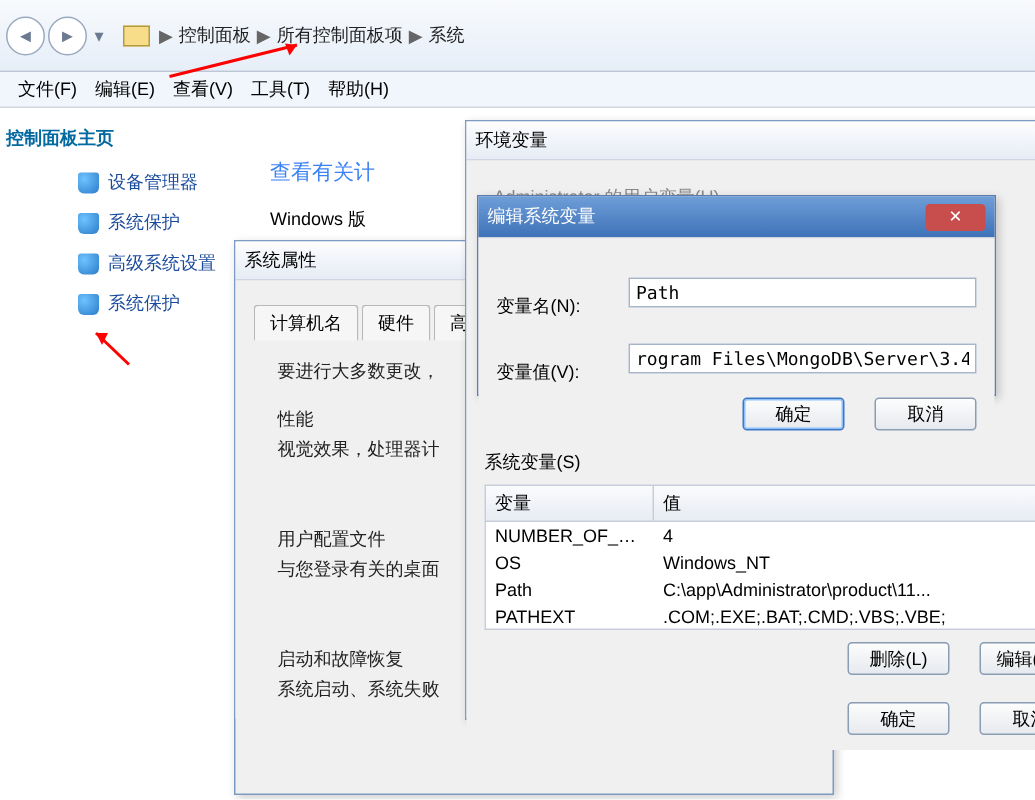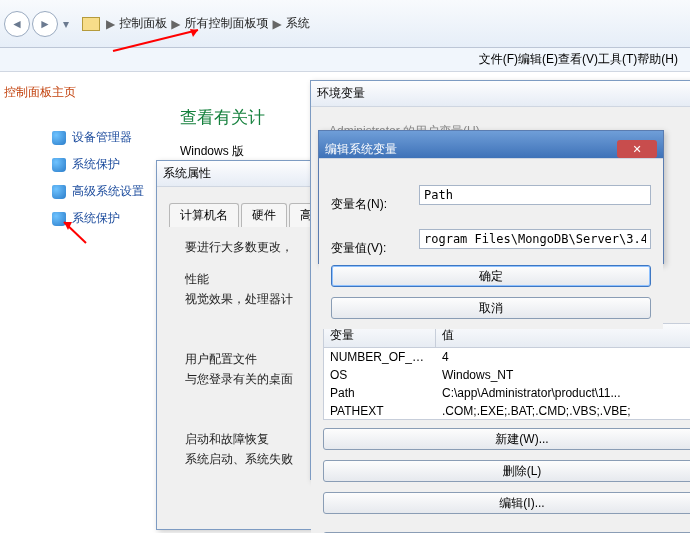--- a/index.html
+++ b/index.html
@@ -3,45 +3,45 @@
 <meta charset="utf-8">
 <style>
 * { box-sizing: border-box; font-family: "Microsoft YaHei", SimSun, Arial, sans-serif; font-size: 12px; }
 body { margin: 0; background: #fff; position: relative; width: 690px; height: 533px; overflow: hidden; }
 .topbar { height: 48px; background: linear-gradient(#f8fafd, #e6eef8); border-bottom: 1px solid #bcc6d6; display: flex; align-items: center; padding: 0 4px; }
 .navbtn { width: 26px; height: 26px; border: 1px solid #9aaac0; border-radius: 50%; margin-right: 2px; display: flex; align-items: center; justify-content: center; color: #6b7a90; background: #fff; }
 .dd { width: 12px; height: 26px; display: flex; align-items: center; justify-content: center; color: #6b7a90; margin-right: 8px; }
 .iconfolder { width: 18px; height: 14px; background: #f7dd8a; border: 1px solid #b59b3c; margin: 0 4px 0 2px; }
 .crumb { display: flex; align-items: center; gap: 2px; color: #222; }
 .crumb span.sep { color: #666; margin: 0 2px; }
-.menubar { height: 24px; border-bottom: 1px solid #d0d7e2; display: flex; align-items: center; gap: 0; padding: 0 12px; background: #f1f6fc; justify-content: flex-end; }
+.menubar { height: 24px; border-bottom: 1px solid #d0d7e2; display: flex; align-items: center; gap: 12px; padding: 0 12px; background: #f1f6fc; }
 .leftpanel { position: absolute; left: 4px; top: 84px; width: 140px; }
 .leftpanel .lnk { display: flex; align-items: center; gap: 6px; margin: 10px 0; padding-left: 48px; }
 .shield { width: 14px; height: 14px; background: radial-gradient(circle at 30% 30%, #6fc3ff, #2a7cc9); border-radius: 2px 2px 4px 4px; }
 .leftpanel a { color: #1a4a9c; text-decoration: none; }
-.leftpanel .title { color: #c2410c; margin-bottom: 28px; display: block; }
+.leftpanel .title { color: #0369a1; margin-bottom: 12px; display: block; font-weight: bold; }
 .content1 { position: absolute; left: 180px; top: 106px; }
-.content1 h1 { color: #15803d; font-size: 17px; font-weight: normal; margin: 0 0 14px 0; }
+.content1 h1 { color: #3b82f6; font-size: 14px; font-weight: normal; margin: 0 0 14px 0; }
 .win { position: absolute; border: 1px solid #7d9bc2; background: #f0f0f0; box-shadow: 2px 2px 6px rgba(0,0,0,.2); }
 .win .titlebar { height: 26px; background: linear-gradient(#fdfdfe, #e6ecf5); display: flex; align-items: center; padding: 0 6px; border-bottom: 1px solid #cfd6e1; }
 .win .body { padding: 10px 12px; background: #f0f0f0; }
 .sysprops { left: 156px; top: 160px; width: 400px; height: 370px; z-index: 1; }
 .tabs { display: flex; gap: 2px; margin: 6px 0 10px 0; }
 .tab { border: 1px solid #b8b8b8; border-bottom: none; background: #f6f6f6; padding: 3px 10px; border-radius: 3px 3px 0 0; text-align: center; }
 .gbox { margin-top: 12px; }
 .indent { margin-left: 16px; color: #222; line-height: 20px; }
 .envwin { left: 310px; top: 80px; width: 424px; height: 400px; z-index: 2; }
 .closex { position: absolute; right: 6px; top: 4px; width: 18px; height: 18px; display: flex; align-items: center; justify-content: center; color: #333; }
 .editwin { left: 318px; top: 130px; width: 346px; height: 134px; z-index: 3; border: 1px solid #5a7cb0; }
-.editwin .titlebar { background: linear-gradient(#6f9ed8, #3e72b8); color: #fff; height: 28px; align-items: flex-end; }
+.editwin .titlebar { background: linear-gradient(#6f9ed8, #3e72b8); color: #fff; height: 28px; }
 .editwin .titlebar .rclose { margin-left: auto; background: #c84d4d; color: #fff; width: 40px; height: 18px; border-radius: 3px; display: flex; align-items: center; justify-content: center; font-size: 11px; }
 .row { display: flex; align-items: center; margin: 8px 0; gap: 10px; }
 .row label { width: 78px; margin-top: 19px; }
 .row input { flex: 1; height: 20px; border: 1px solid #a7b5c8; padding: 0 4px; font-family: Consolas, monospace; font-size: 12px; }
-.btnrow { display: flex; gap: 10px; justify-content: flex-end; margin-top: 6px; flex-direction: column; }
+.btnrow { display: flex; gap: 20px; justify-content: flex-end; margin-top: 6px; }
 .btn { min-width: 68px; height: 22px; border: 1px solid #8a9db5; background: linear-gradient(#fdfdfd,#e6e9ee); border-radius: 3px; padding: 0 10px; font-size: 12px; }
 .btn.primary { border: 1px solid #3e77c2; box-shadow: 0 0 0 1px #8ec1ff inset; }
 .sysvars { margin-top: 16px; }
 .listhead { display: flex; background: linear-gradient(#fafbfd,#e7ecf3); border: 1px solid #c7ceda; }
 .listhead div { padding: 3px 6px; border-right: 1px solid #c7ceda; }
 .listhead .c1 { width: 112px; } .listhead .c2 { flex: 1; }
 .listbody { border: 1px solid #c7ceda; border-top: none; background: #fff; max-height: 72px; overflow: hidden; font-family: "SimSun", Consolas, monospace; }
 .listbody .r { display: flex; }
 .listbody .r div { padding: 2px 6px; white-space: nowrap; overflow: hidden; text-overflow: ellipsis; }
 .listbody .r .c1 { width: 112px; } .listbody .r .c2 { flex: 1; }
@@ -151,21 +151,20 @@
         <div class="r">
             <div class="c1">Path</div>
             <div class="c2">C:\app\Administrator\product\11...</div>
           </div>
         <div class="r">
             <div class="c1">PATHEXT</div>
             <div class="c2">.COM;.EXE;.BAT;.CMD;.VBS;.VBE;</div>
           </div>
       </div>
       <div class="btnrow" style="margin-top:8px">
-        <button class="btn">新建(W)...</button>
         <button class="btn">删除(L)</button>
         <button class="btn">编辑(I)...</button>
       </div>
       <div class="btnrow" style="margin-top:18px">
         <button class="btn">确定</button>
         <button class="btn">取消</button>
       </div>
     </div>
   </div>
 </div>

